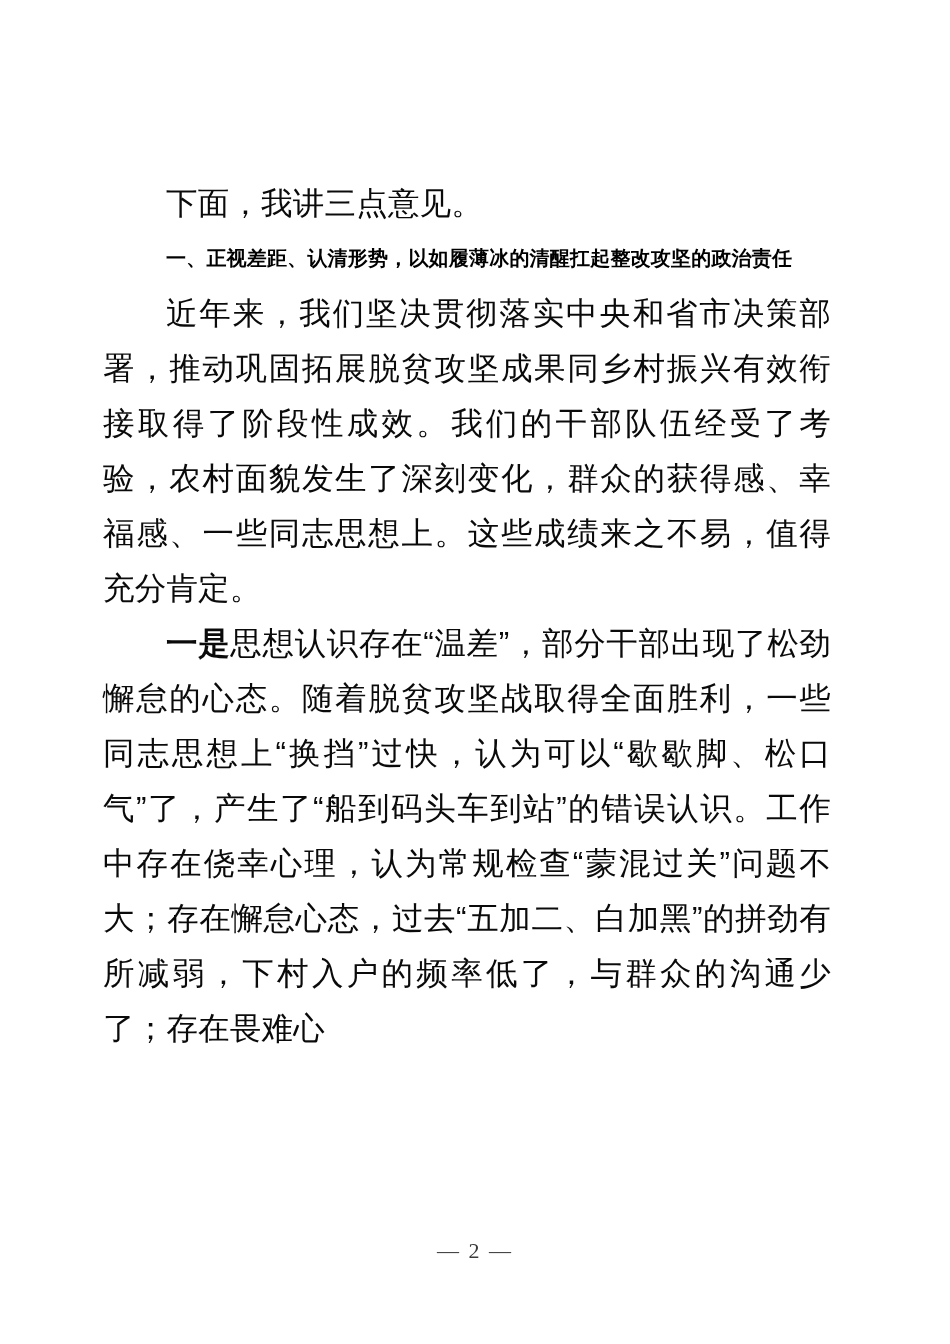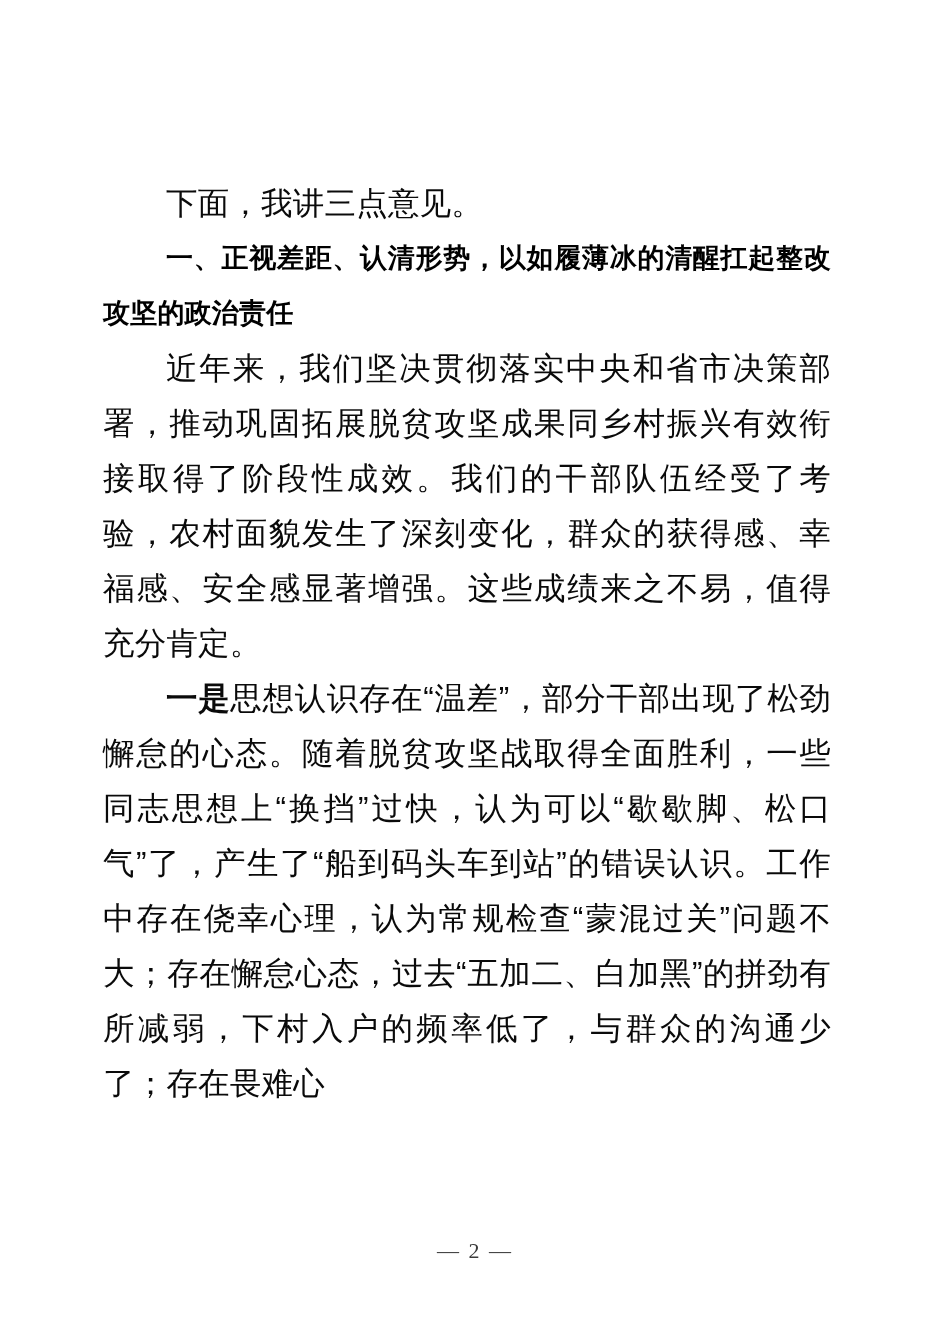--- a/index.html
+++ b/index.html
@@ -46,21 +46,21 @@
     font-weight: 400;
   }
 
   .para + .para {
     margin-top: 0;
   }
 
   
   .heading {
     font-family: "Liberation Sans", "DejaVu Sans", sans-serif;
-    font-size: 27px;
+    font-size: 20px;
     line-height: 55px;
     color: #000000;
     font-weight: 700;
     text-align: justify;
     text-justify: inter-ideograph;
     text-indent: 63px;
     margin: 0;
     letter-spacing: 0.2px;
   }
 
@@ -85,21 +85,21 @@
 <body>
 
 <div class="page">
 
   <div class="doc-body">
 
     <p class="para">下面，我讲三点意见。</p>
 
     <p class="heading">一、正视差距、认清形势，以如履薄冰的清醒扛起整改攻坚的政治责任</p>
 
-    <p class="para">近年来，我们坚决贯彻落实中央和省市决策部署，推动巩固拓展脱贫攻坚成果同乡村振兴有效衔接取得了阶段性成效。我们的干部队伍经受了考验，农村面貌发生了深刻变化，群众的获得感、幸福感、安全感显著增强。这些成绩来之不易，值得充分肯定。</p>
+    <p class="para">近年来，我们坚决贯彻落实中央和省市决策部署，推动巩固拓展脱贫攻坚成果同乡村振兴有效衔接取得了阶段性成效。我们的干部队伍经受了考验，农村面貌发生了深刻变化，群众的获得感、幸福感、一些同志思想上。这些成绩来之不易，值得充分肯定。</p>
 
 
     <p class="para"><span class="lead-bold">一是</span><span>思想认识存在“温差”，部分干部出现了松劲懈怠的心态。随着脱贫攻坚战取得全面胜利，一些同志思想上“换挡”过快，认为可以“歇歇脚、松口气”了，产生了“船到码头车到站”的错误认识。工作中存在侥幸心理，认为常规检查“蒙混过关”问题不大；存在懈怠心态，过去“五加二、白加黑”的拼劲有所减弱，下村入户的频率低了，与群众的沟通少了；存在畏难心</span></p>
 
   </div>
 
   <div class="footer">— 2 —</div>
 
 </div>
 

